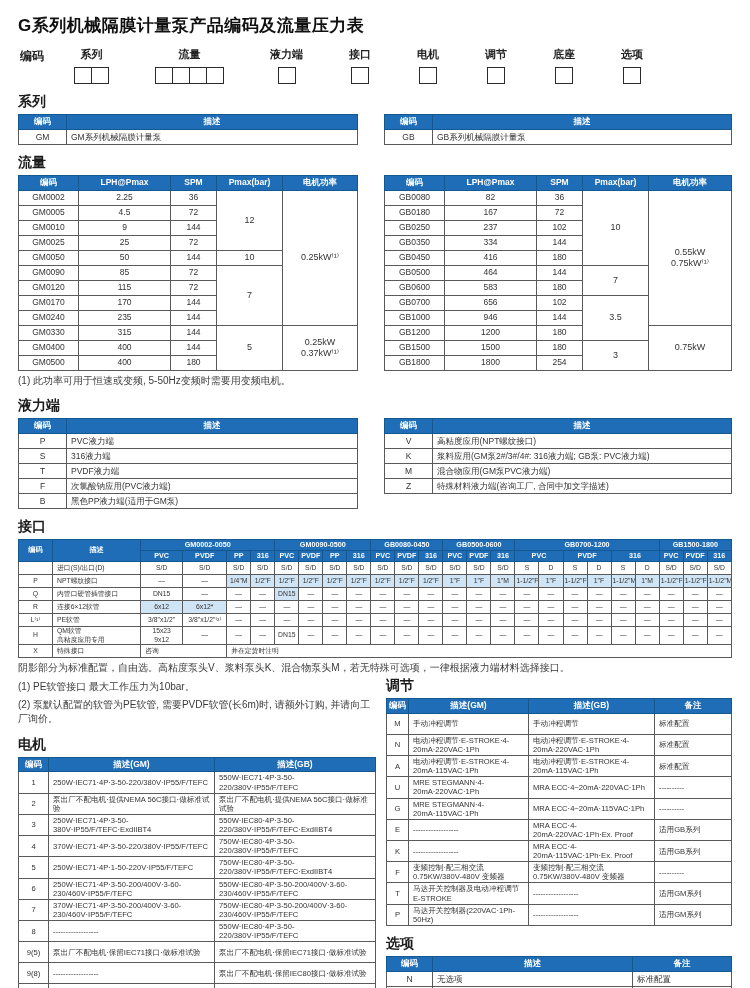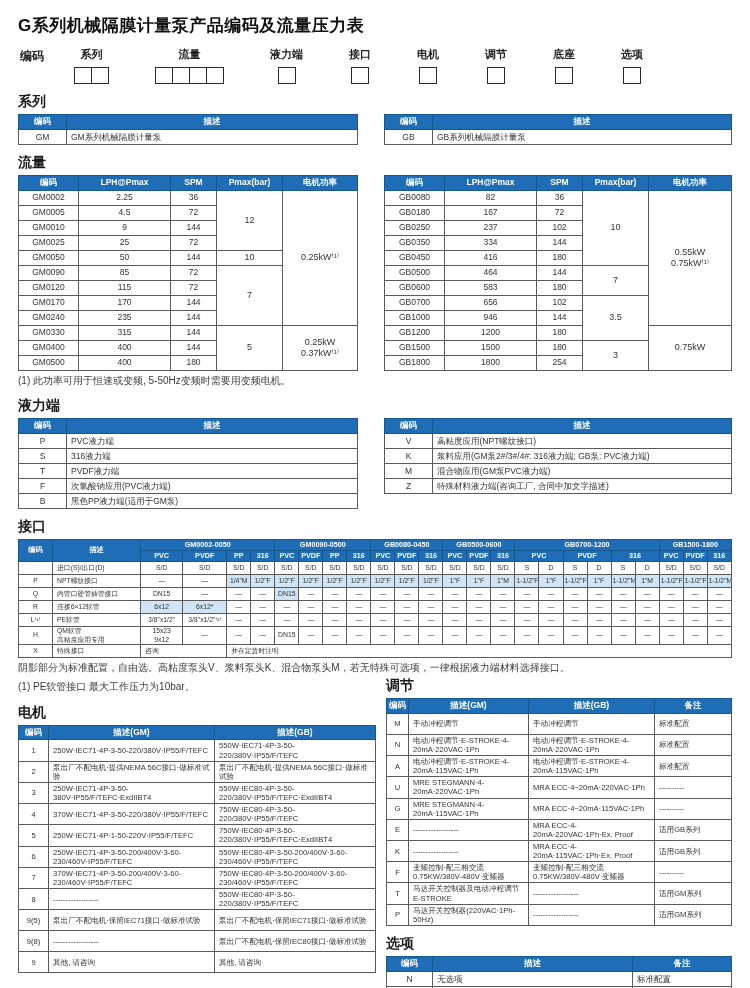--- a/index.html
+++ b/index.html
@@ -641,20 +641,21 @@
           </tr>
         </tbody>
       </table>
     </div>
   <div class="footnote">阴影部分为标准配置，自由选。高粘度泵头V、浆料泵头K、混合物泵头M，若无特殊可选项，一律根据液力端材料选择接口。</div>
 
   <div class="bottom">
     <div class="b-l">
       <div>
           <div class="footnote">(1) PE软管接口  最大工作压力为10bar。</div>
+          <div class="footnote">(2) 泵默认配置的软管为PE软管, 需要PVDF软管(长6m)时, 请额外订购, 并请向工厂询价。</div>
         </div>
       <div class="sec-h">电机</div>
       <div class="motor">
           <table class="t">
             <colgroup>
               <col style="width: 30px;">
               <col style="width: 166px;">
               <col>
             </colgroup>
             <thead>

